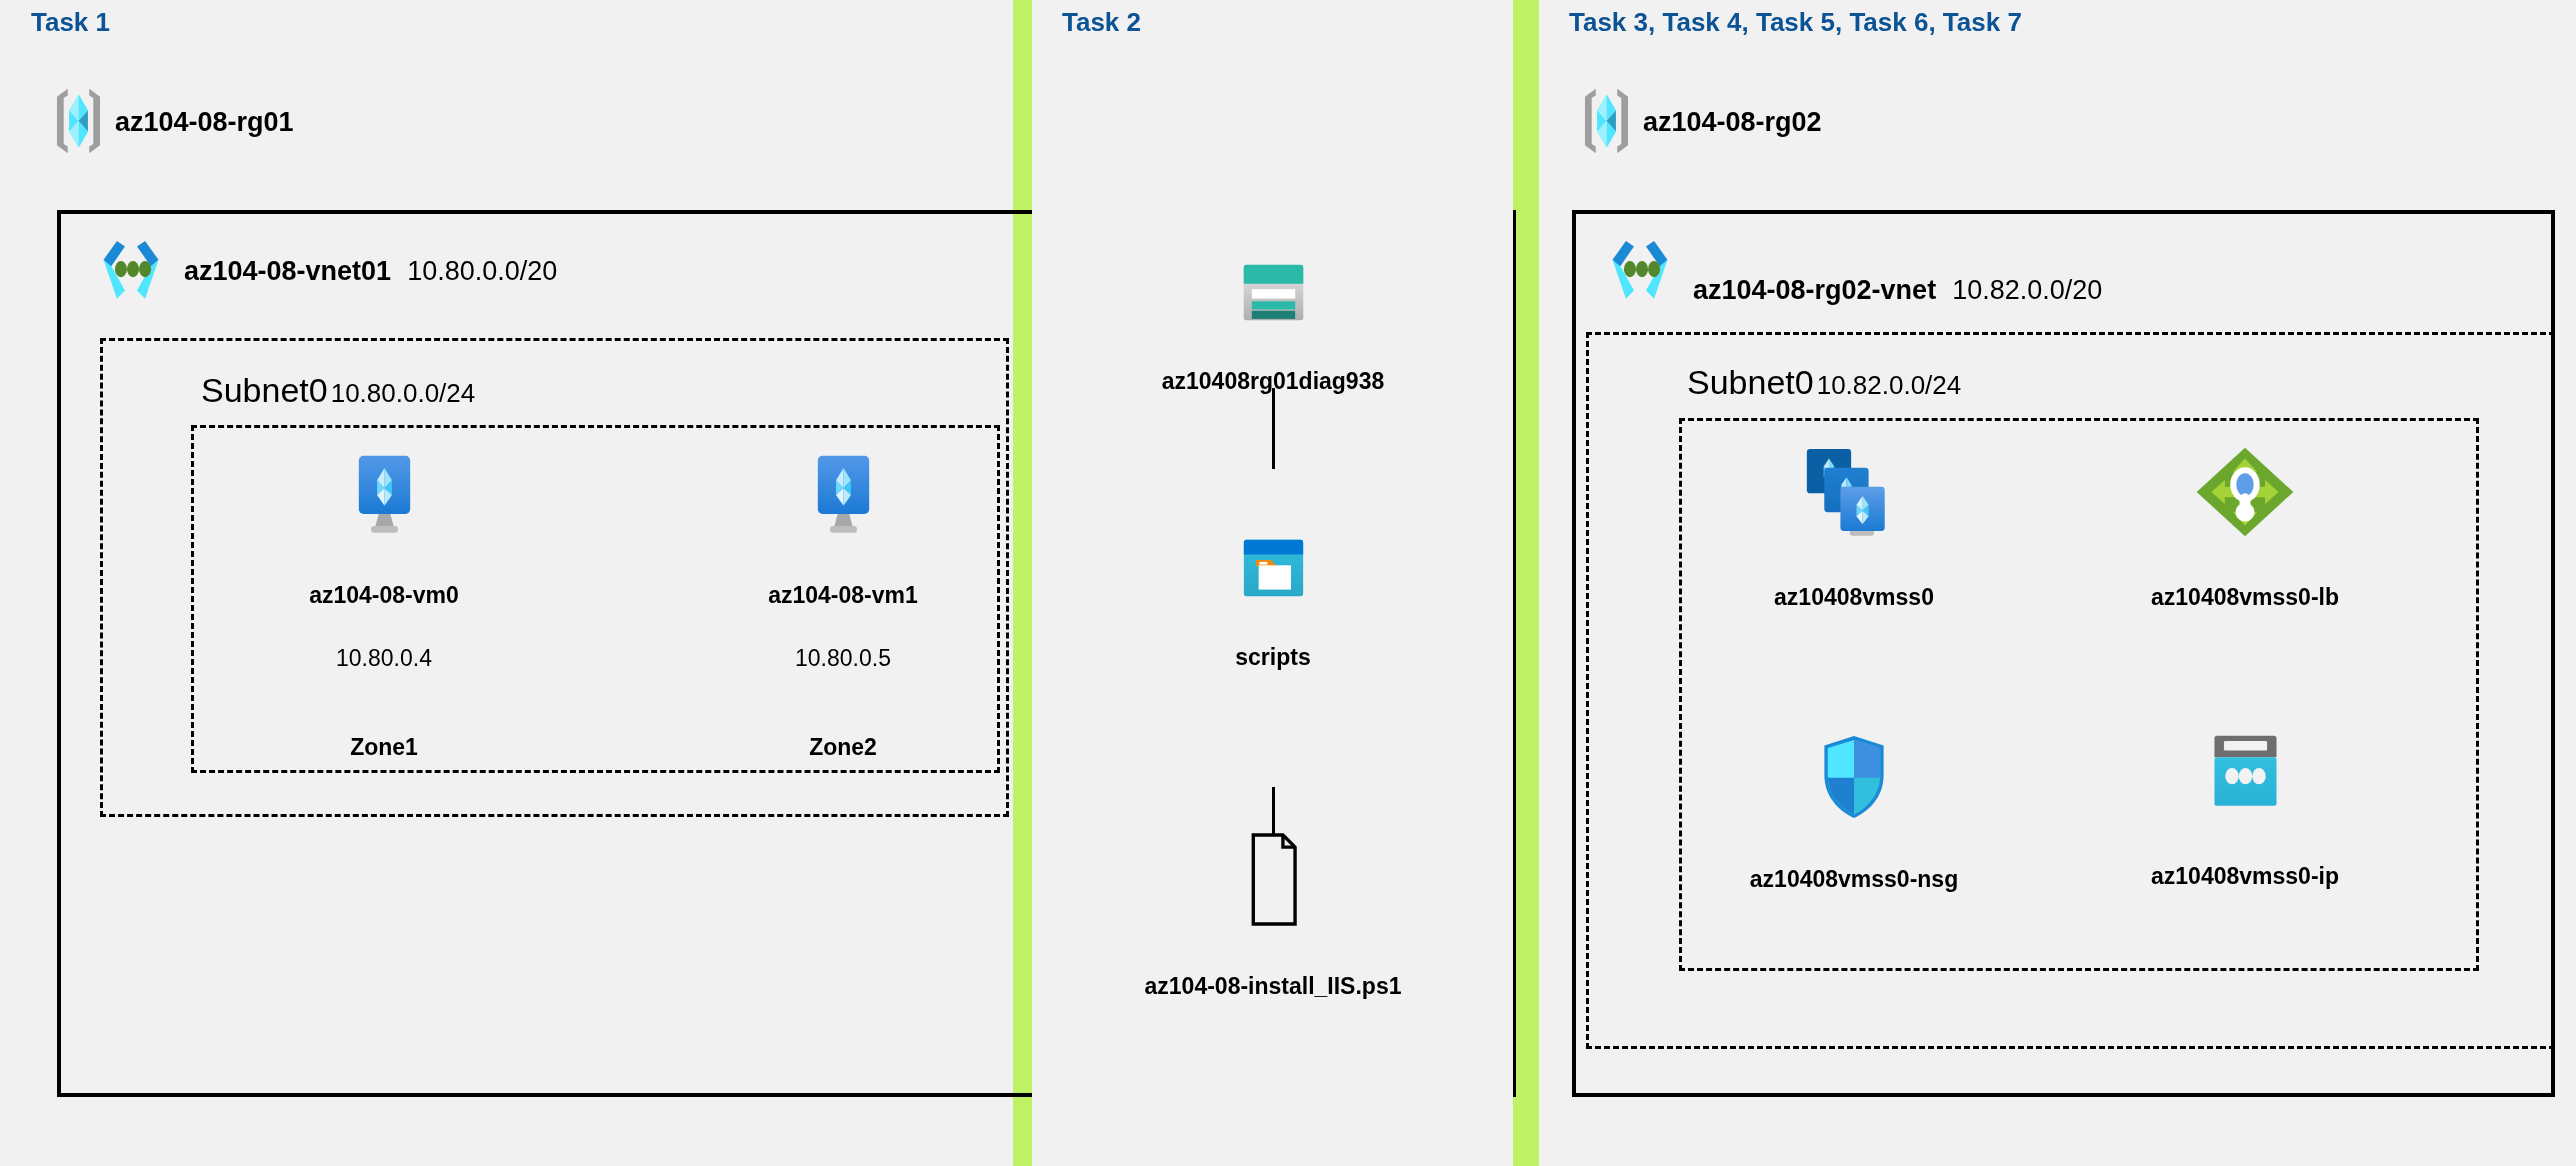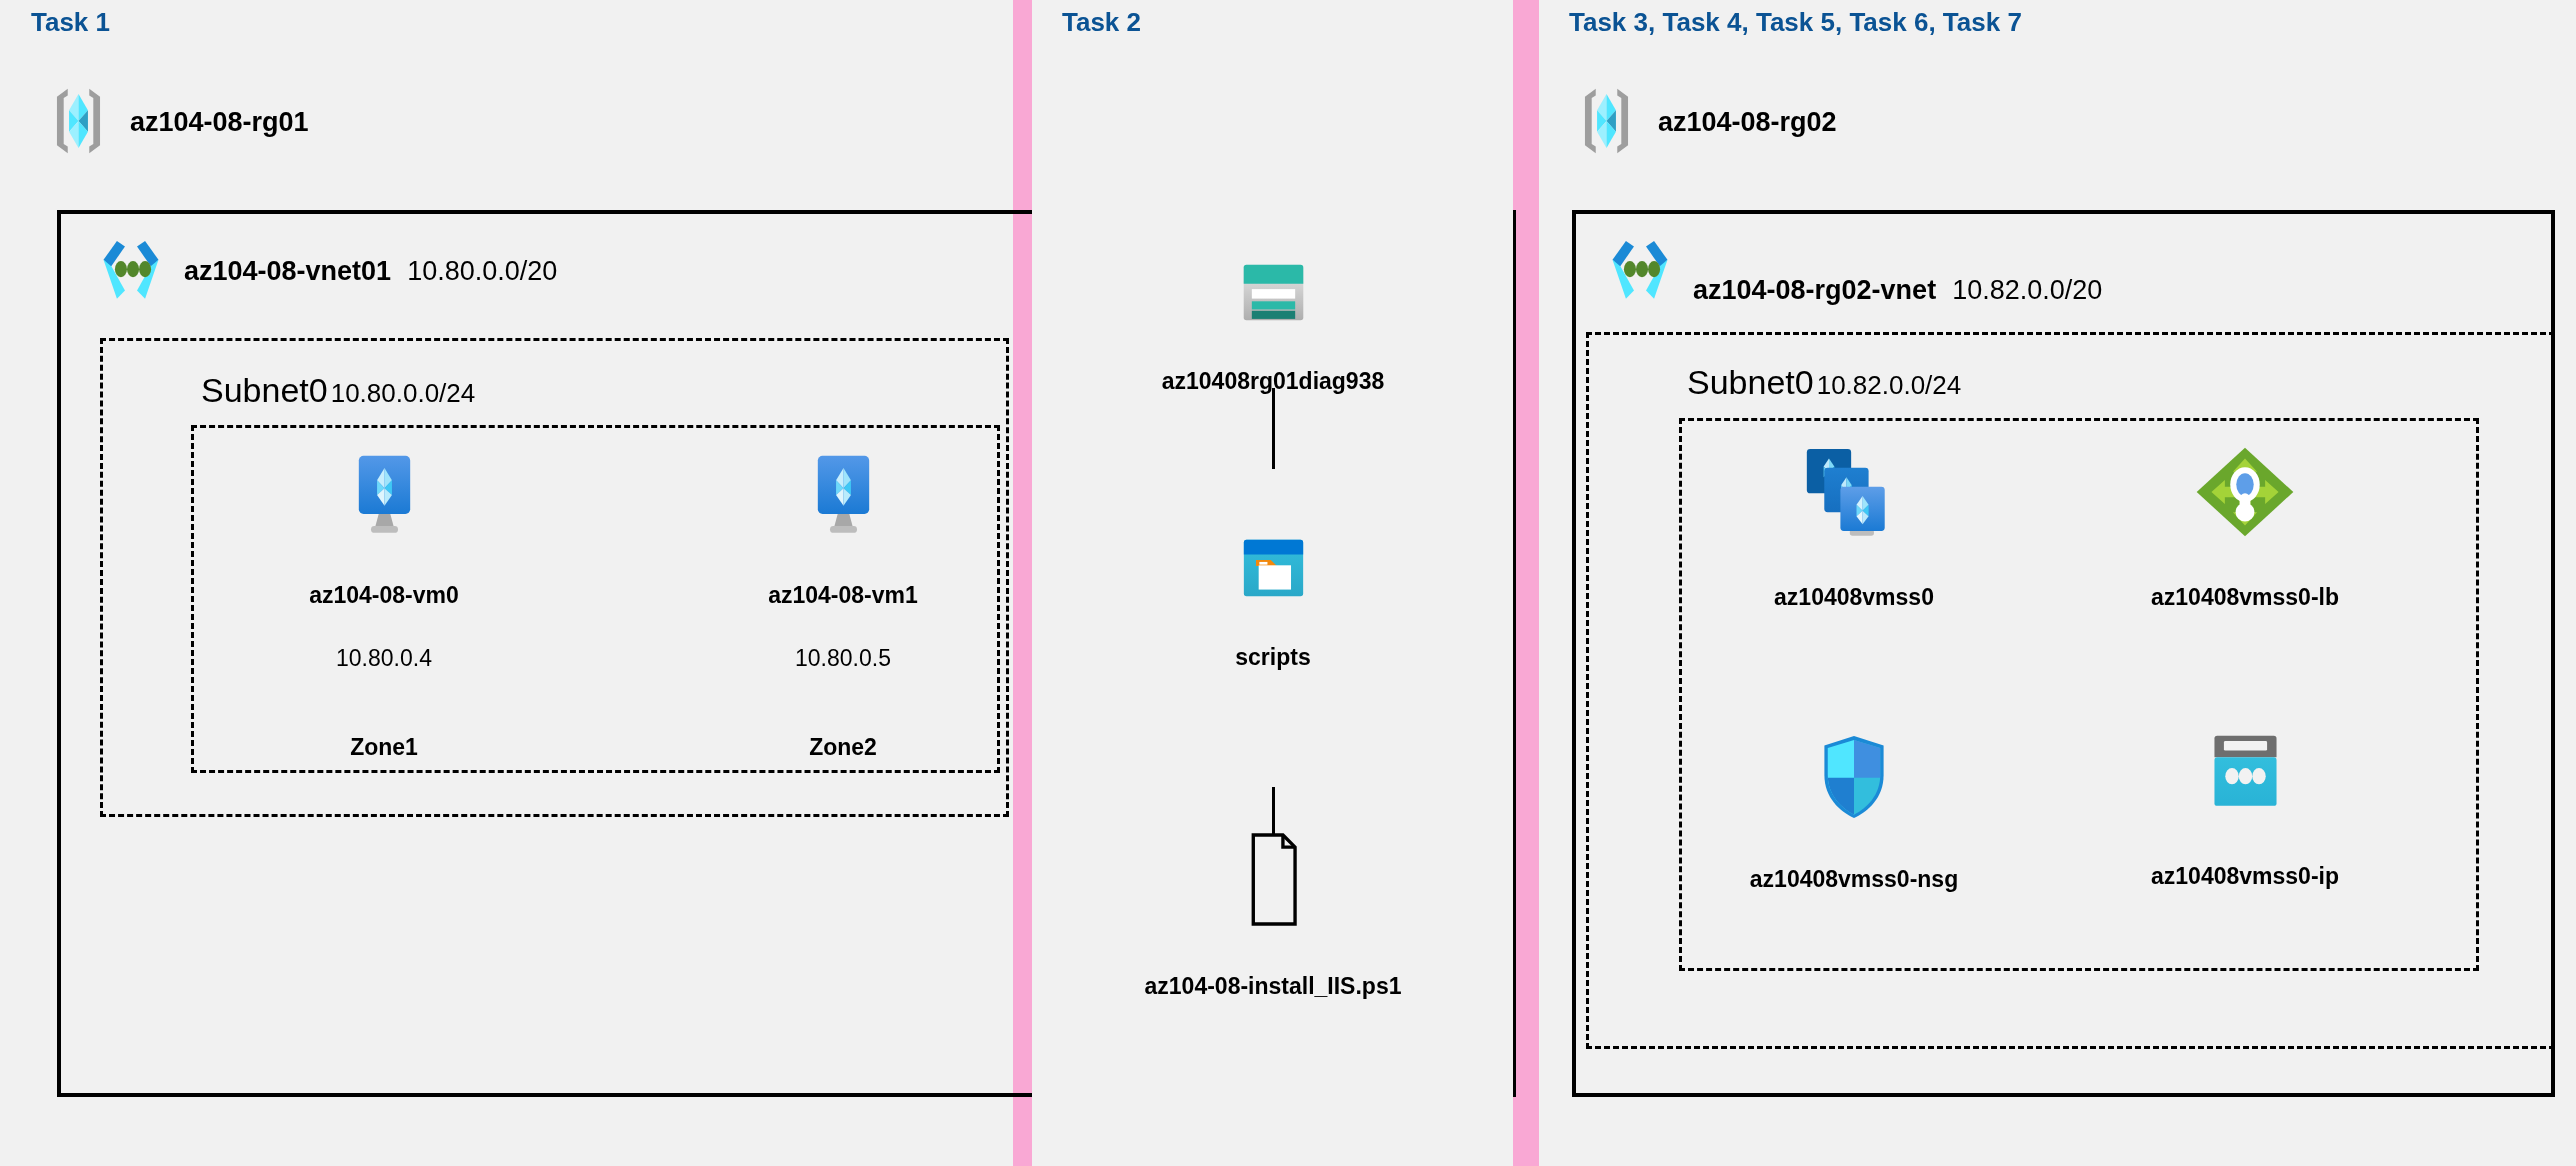--- a/index.html
+++ b/index.html
@@ -1,26 +1,26 @@
 <!DOCTYPE html>
 <html style="font-size:10.8px"><head>
 <meta charset="utf-8">
 <title>Azure Lab Architecture Diagram</title>
 <style>
   html,body{margin:0;padding:0;background:#ffffff;}
   body{font-family:"Liberation Sans",sans-serif;}
-  #stage{position:relative;width:2576px;height:1166px;background:#f9a8d4;overflow:hidden;}
+  #stage{position:relative;width:2576px;height:1166px;background:#bef264;overflow:hidden;}
 
   .panel{position:absolute;background:#f1f1f1;}
   .task-label{position:absolute;color:#0b5394;font-weight:bold;font-size:26px;letter-spacing:0px;white-space:nowrap;}
 
   .solid-box{position:absolute;border:4px solid #000000;box-sizing:border-box;background:transparent;}
   .dashed-box{position:absolute;border:3.4px dashed #000000;box-sizing:border-box;background:transparent;}
 
-  .rg-row{position:absolute;display:flex;align-items:center;gap:23px;}
+  .rg-row{position:absolute;display:flex;align-items:center;gap:8px;}
   .rg-name{font-size:27px;font-weight:bold;color:#000;white-space:nowrap;}
 
   .vnet-row{position:absolute;display:flex;align-items:center;gap:16px;}
   .vnet-name{font-size:27px;font-weight:bold;color:#000;white-space:nowrap;}
   .vnet-cidr{font-size:27px;font-weight:normal;color:#000;white-space:nowrap;}
 
   .subnet-row{position:absolute;white-space:nowrap;}
   .subnet-name{font-size:34px;font-weight:normal;color:#000;}
   .subnet-cidr{font-size:26px;font-weight:normal;color:#000;}
 

